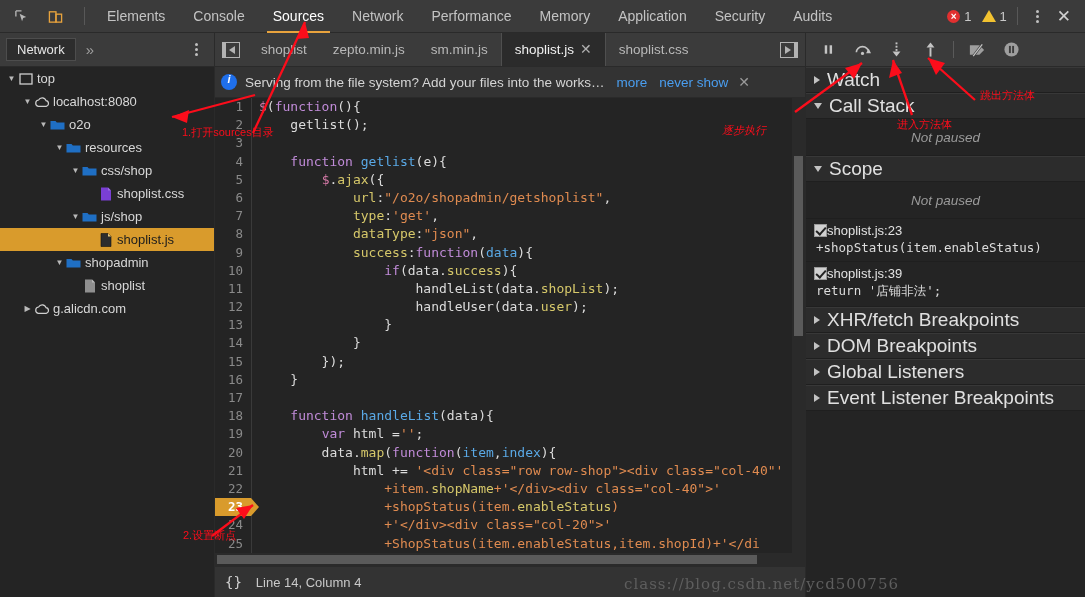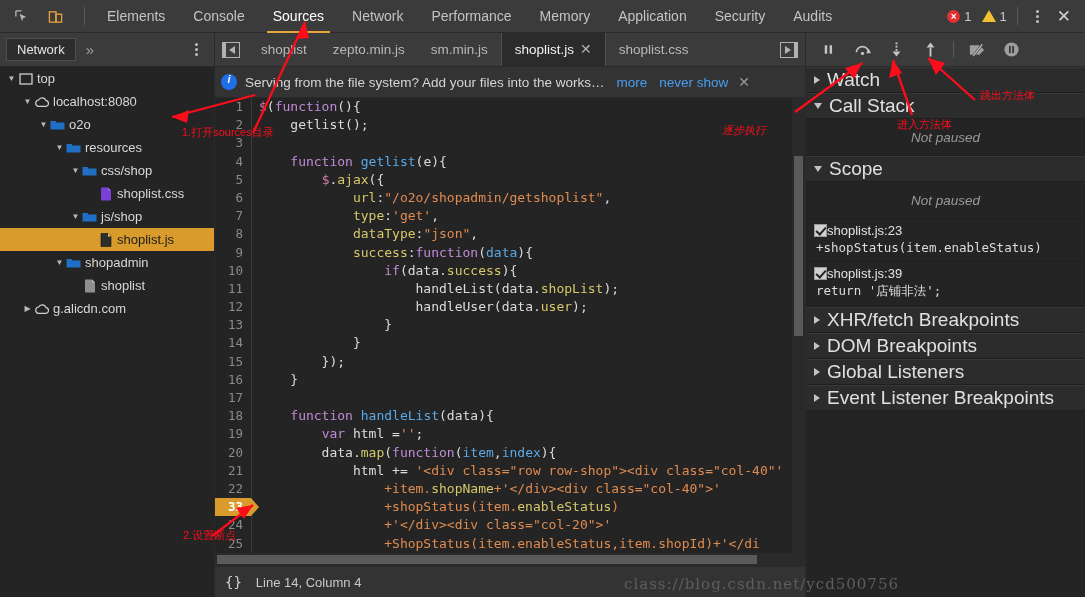--- a/index.html
+++ b/index.html
@@ -489,21 +489,21 @@
           <div class="code-line"><div class="gutter">13</div><div class="gutter-border"></div><div class="code-text"><span class="tok-plain">                }</span></div></div>
           <div class="code-line"><div class="gutter">14</div><div class="gutter-border"></div><div class="code-text"><span class="tok-plain">            }</span></div></div>
           <div class="code-line"><div class="gutter">15</div><div class="gutter-border"></div><div class="code-text"><span class="tok-plain">        });</span></div></div>
           <div class="code-line"><div class="gutter">16</div><div class="gutter-border"></div><div class="code-text"><span class="tok-plain">    }</span></div></div>
           <div class="code-line"><div class="gutter">17</div><div class="gutter-border"></div><div class="code-text"><span class="tok-plain"></span></div></div>
           <div class="code-line"><div class="gutter">18</div><div class="gutter-border"></div><div class="code-text"><span class="tok-plain">    </span><span class="tok-kw">function</span><span class="tok-plain"> </span><span class="tok-fn">handleList</span><span class="tok-plain">(data){</span></div></div>
           <div class="code-line"><div class="gutter">19</div><div class="gutter-border"></div><div class="code-text"><span class="tok-plain">        </span><span class="tok-kw">var</span><span class="tok-plain"> html =</span><span class="tok-str">''</span><span class="tok-plain">;</span></div></div>
           <div class="code-line"><div class="gutter">20</div><div class="gutter-border"></div><div class="code-text"><span class="tok-plain">        data.</span><span class="tok-prop">map</span><span class="tok-plain">(</span><span class="tok-kw">function</span><span class="tok-plain">(</span><span class="tok-fn">item</span><span class="tok-plain">,</span><span class="tok-fn">index</span><span class="tok-plain">){</span></div></div>
           <div class="code-line"><div class="gutter">21</div><div class="gutter-border"></div><div class="code-text"><span class="tok-plain">            html += </span><span class="tok-str">'&lt;div class="row row-shop"&gt;&lt;div class="col-40"'</span></div></div>
           <div class="code-line"><div class="gutter">22</div><div class="gutter-border"></div><div class="code-text"><span class="tok-plain">                </span><span class="tok-str">+item.</span><span class="tok-prop">shopName</span><span class="tok-str">+'&lt;/div&gt;&lt;div class="col-40"&gt;'</span></div></div>
-          <div class="code-line bp"><div class="gutter">33</div><div class="gutter-border"></div><div class="code-text"><span class="tok-plain">                </span><span class="tok-str">+shopStatus(item.</span><span class="tok-prop">enableStatus</span><span class="tok-str">)</span></div></div>
+          <div class="code-line bp"><div class="gutter">23</div><div class="gutter-border"></div><div class="code-text"><span class="tok-plain">                </span><span class="tok-str">+shopStatus(item.</span><span class="tok-prop">enableStatus</span><span class="tok-str">)</span></div></div>
           <div class="code-line"><div class="gutter">24</div><div class="gutter-border"></div><div class="code-text"><span class="tok-plain">                </span><span class="tok-str">+'&lt;/div&gt;&lt;div class="col-20"&gt;'</span></div></div>
           <div class="code-line"><div class="gutter">25</div><div class="gutter-border"></div><div class="code-text"><span class="tok-plain">                </span><span class="tok-str">+ShopStatus(item.enableStatus,item.shopId)+'&lt;/di</span></div></div>
         </div>
     </div>
 
     <div class="ed-vscroll">
       <div class="thumb"></div>
     </div>
     <div class="ed-hscroll">
       <div class="thumb"></div>

